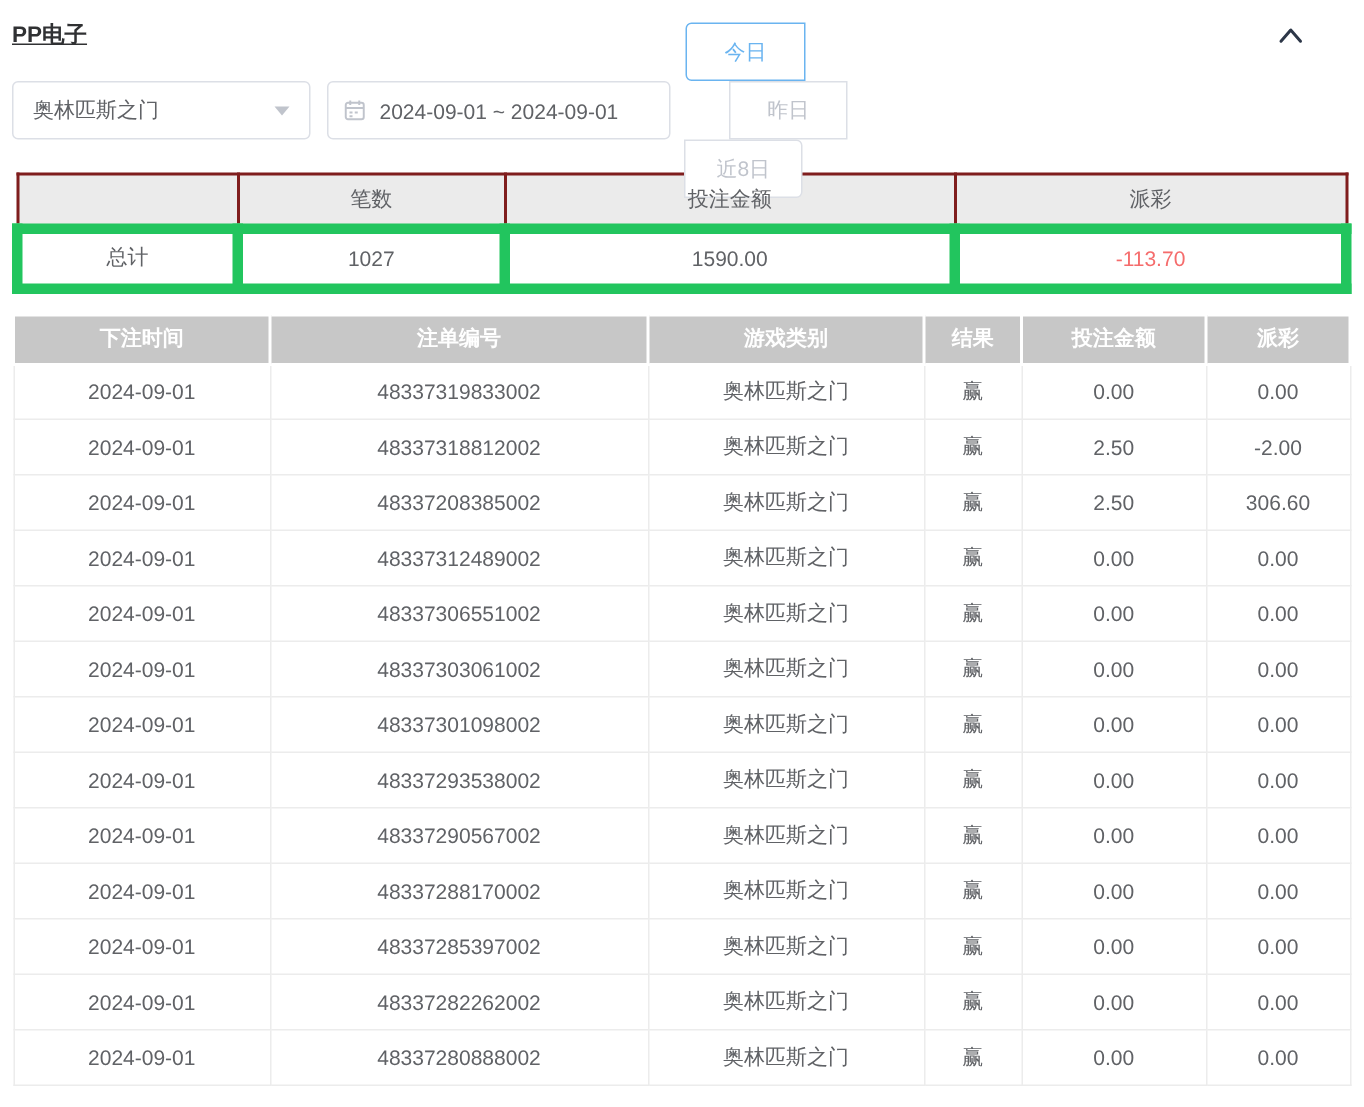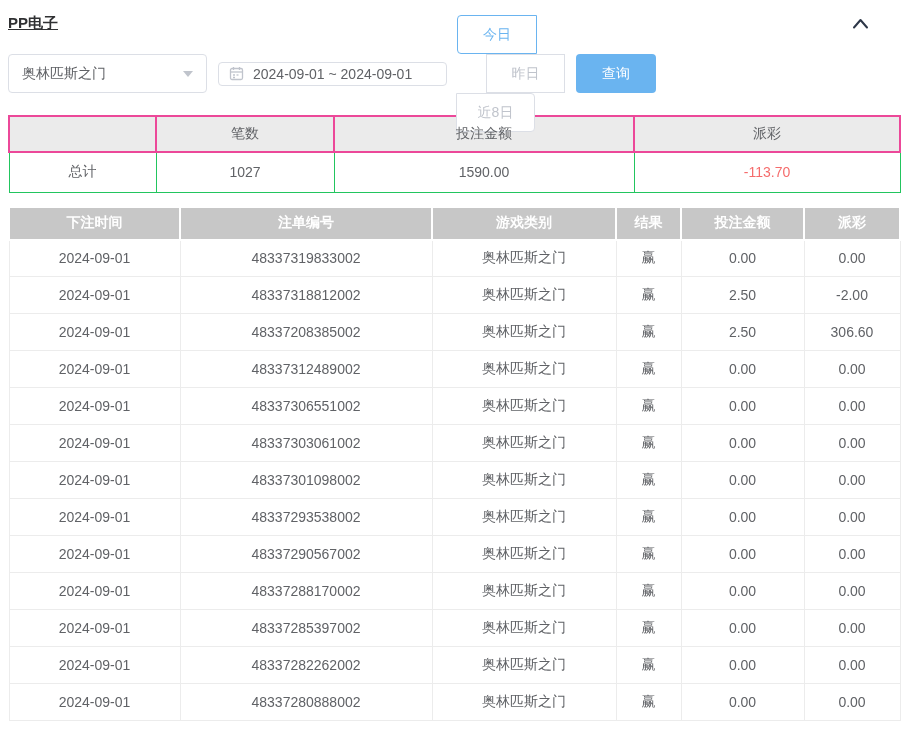--- a/index.html
+++ b/index.html
@@ -55,21 +55,21 @@
     cursor: pointer;
   }
   .select-box .caret {
     width: 0; height: 0;
     border-left: 5px solid transparent;
     border-right: 5px solid transparent;
     border-top: 6px solid #c0c4cc;
   }
   .date-box {
     width: 229px;
-    height: 24px;
+    height: 39px;
     border: 1px solid #dcdfe6;
     border-radius: 4px;
     background: #fff;
     display: flex;
     align-items: center;
     padding: 0 10px;
     margin-left: 11px;
     cursor: pointer;
   }
   .date-box .cal { margin-right: 9px; line-height: 0; }
@@ -109,27 +109,27 @@
   
   table { width: 100%; border-collapse: collapse; table-layout: fixed; }
   th, td { text-align: center; font-weight: normal; }
 
   
   .summary-table { margin-top: 22px; }
   .summary-table th {
     background: #ebebeb;
     color: #606266;
     height: 36px;
-    border: 2px solid #ec4899;
+    border: 2px solid #7f1d1d;
     font-size: 14px;
   }
   .summary-table td {
     background: #fff;
     height: 40px;
-    border: 1px solid #22c55e;
+    border: 7px solid #22c55e;
     font-size: 14px;
   }
 
   
   .bet-table { margin-top: 13px; }
   .bet-table th {
     background: #c7c7c7;
     color: #ffffff;
     font-weight: bold;
     height: 33px;
@@ -179,21 +179,20 @@
       </span>
       <span>2024-09-01 ~ 2024-09-01</span>
     </div>
 
     <div class="btn-group">
       <button class="active">今日</button>
       <button>昨日</button>
       <button>近8日</button>
     </div>
 
-    <button class="query-btn">查询</button>
   </div>
 
   <table class="summary-table">
     <colgroup>
       <col style="width:147px">
         <col style="width:178px">
         <col style="width:300px">
         <col>
     </colgroup>
     <thead>

